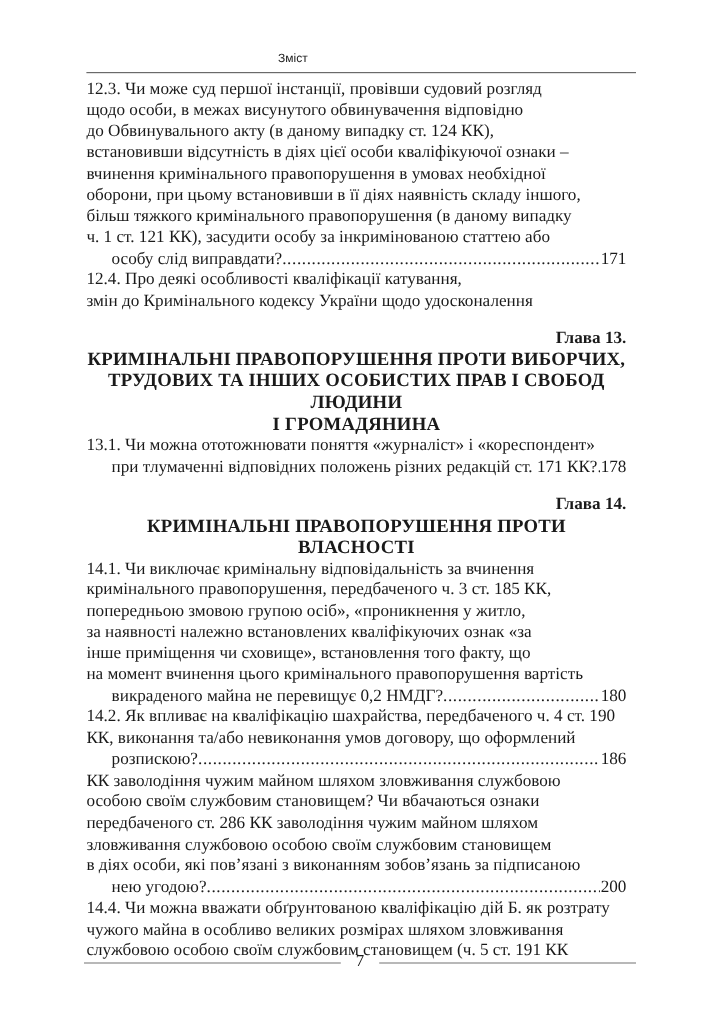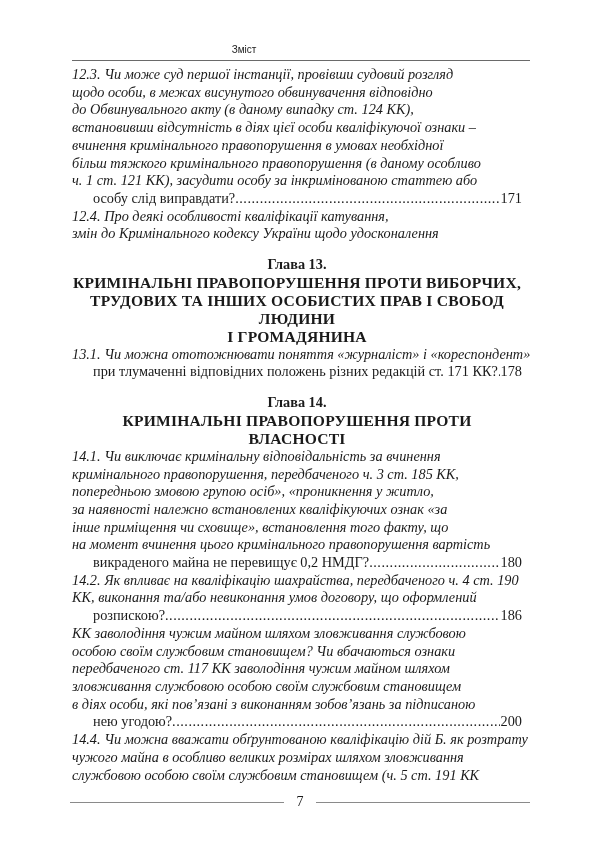--- a/index.html
+++ b/index.html
@@ -3,28 +3,28 @@
 <meta charset="utf-8">
 <style>
   html, body { margin: 0; padding: 0; background: #ffffff; }
   body { width: 600px; height: 847px; position: relative; overflow: hidden;
          font-family: "Liberation Serif", serif; color: #1a1a1a; }
   .running-head { position: absolute; top: 44px; left: 0; width: 488px; text-align: center;
                   font-family: "Liberation Sans", sans-serif; font-size: 10px; color: #222; }
   .head-rule { position: absolute; top: 60px; left: 72px; width: 458px; height: 1px; background: #6a6a6a; }
   .content { position: absolute; top: 66px; left: 72px; width: 450px; font-size: 14.3px; line-height: 17.7px; }
   .entry { position: relative; padding-left: 21px; text-indent: -21px; }
-  .entry .line { display: block; white-space: nowrap; font-style: italic; }
+  .entry .line { display: block; white-space: nowrap; }
   .entry .last { display: flex; white-space: nowrap; text-indent: 0; align-items: center; }
   .entry .last .txt { flex: 0 0 auto; }
   .entry .last .dots { flex: 1 1 auto; overflow: hidden; white-space: nowrap; letter-spacing: 0.5px; }
   .entry .last .dots::before { content: "......................................................................................................................................................................................."; }
   .entry .last .pg { flex: 0 0 auto; padding-left: 1px; }
   .chapter { text-align: center; font-weight: bold; }
-  .chapter .ch-num { font-size: 14.3px; line-height: 17.7px; margin-top: 13px; }
+  .chapter .ch-num { font-size: 14.3px; line-height: 17.7px; margin-top: 13px; text-align: right; }
   .chapter .ch-title { font-size: 15.6px; line-height: 18px; letter-spacing: 0.2px; }
   .footer { position: absolute; top: 793px; left: 70px; width: 460px; height: 18px; }
   .footer .rule { position: absolute; top: 9px; height: 1px; background: #8a8a8a; }
   .footer .rule.left { left: 0; width: 214px; }
   .footer .rule.right { left: 246px; width: 214px; }
   .footer .num { position: absolute; left: 214px; width: 32px; top: 0; text-align: center; font-size: 14px; line-height: 18px; }
 </style>
 </head>
 <body>
 
@@ -32,21 +32,22 @@
 <div class="head-rule"></div>
 
 <div class="content">
 
   <div class="entry">
     <span class="line">12.3. Чи може суд першої інстанції, провівши судовий розгляд</span>
     <span class="line">щодо особи, в межах висунутого обвинувачення відповідно</span>
     <span class="line">до Обвинувального акту (в даному випадку ст. 124 КК),</span>
     <span class="line">встановивши відсутність в діях цієї особи кваліфікуючої ознаки –</span>
     <span class="line">вчинення кримінального правопорушення в умовах необхідної</span>
-    <span class="line">більш тяжкого кримінального правопорушення (в даному особливо</span>
+    <span class="line">оборони, при цьому встановивши в її діях наявність складу іншого,</span>
+    <span class="line">більш тяжкого кримінального правопорушення (в даному випадку</span>
     <span class="line">ч. 1 ст. 121 КК), засудити особу за інкримінованою статтею або</span>
     <span class="last">
       <span class="txt">особу слід виправдати?</span>
       <span class="dots"></span>
       <span class="pg">171</span>
     </span>
   </div>
 
   <div class="entry">
     <span class="line">12.4. Про деякі особливості кваліфікації катування,</span>
@@ -94,21 +95,21 @@
     <span class="last">
       <span class="txt">розпискою? </span>
       <span class="dots"></span>
       <span class="pg">186</span>
     </span>
   </div>
 
   <div class="entry">
     <span class="line">КК заволодіння чужим майном шляхом зловживання службовою</span>
     <span class="line">особою своїм службовим становищем? Чи вбачаються ознаки</span>
-    <span class="line">передбаченого ст. 117 КК заволодіння чужим майном шляхом</span>
+    <span class="line">передбаченого ст. 286 КК заволодіння чужим майном шляхом</span>
     <span class="line">зловживання службовою особою своїм службовим становищем</span>
     <span class="line">в діях особи, які пов’язані з виконанням зобов’язань за підписаною</span>
     <span class="last">
       <span class="txt">нею угодою? </span>
       <span class="dots"></span>
       <span class="pg">200</span>
     </span>
   </div>
 
   <div class="entry">

